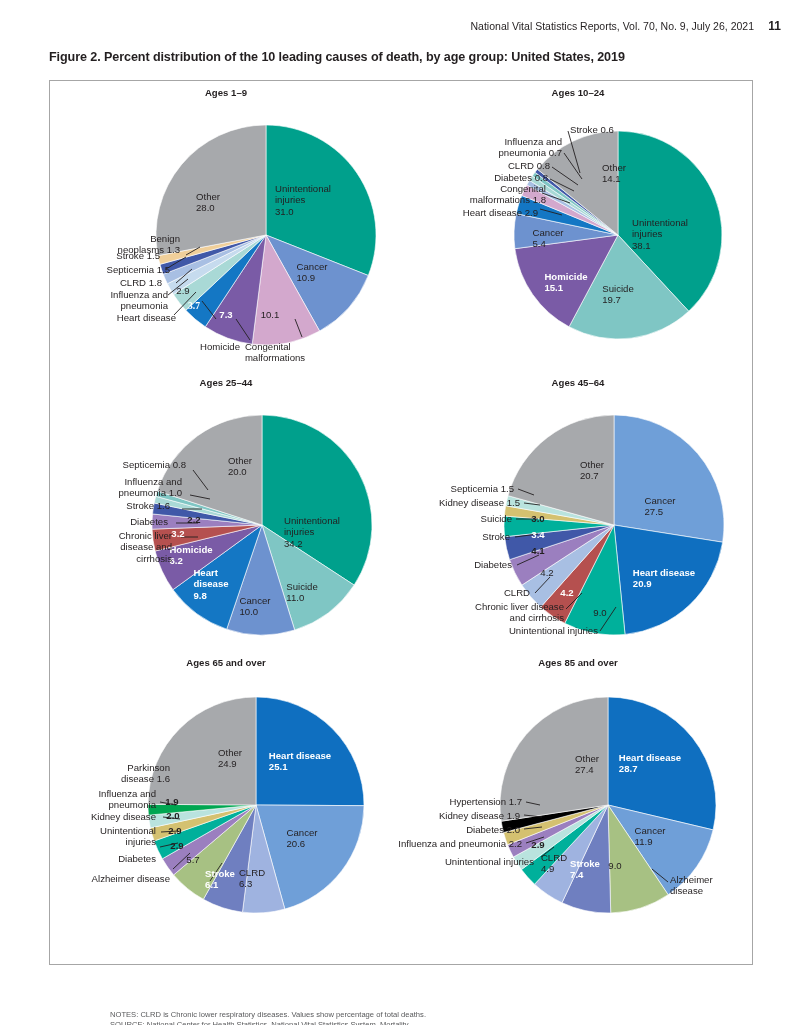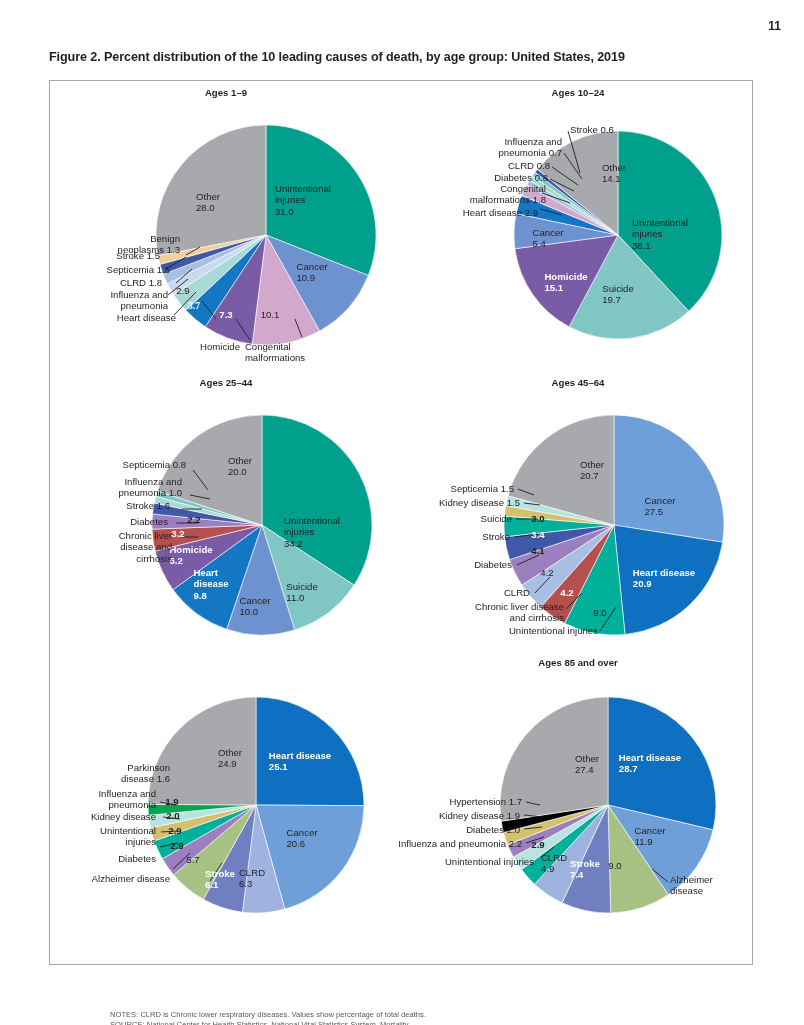--- a/index.html
+++ b/index.html
@@ -56,20 +56,21 @@
   .notes{
     position:absolute;left:60px;top:929px;
     font-size:7.6px;color:#58595b;line-height:9.6px;white-space:pre-line;
   }
 </style>
 </head>
 <body>
 
 <div class="page">
 
+  <div class="running-head">National Vital Statistics Reports, Vol. 70, No. 9, July 26, 2021</div>
   <div class="page-number">11</div>
   <div class="fig-title">Figure 2. Percent distribution of the 10 leading causes of death, by age group: United States, 2019</div>
 
   <div class="frame">
 
     <div class="panel" style="left:0px;top:6px;width:352px;height:290px;">
       <div class="panel-title">Ages 1–9</div>
       <svg class="leaders" width="352" height="290">
         <g id="pie1">
             <path d="M 216 148 L 216 38 A 110 110 0 0 1 318.27541344770765 188.49370079531457 Z" fill="#00a08c" stroke="#ffffff" stroke-width="0.6"></path>
@@ -259,20 +260,21 @@
       <div class="lbl r" style="left:108px;top:154px;">Stroke</div>
       <div class="lbl c bold" style="left:136px;top:136px;">3.0</div>
       <div class="lbl r" style="left:110px;top:136px;">Suicide</div>
       <div class="lbl r" style="left:118px;top:120px;">Kidney disease 1.5</div>
       <div class="lbl r" style="left:112px;top:106px;">Septicemia 1.5</div>
       <div class="lbl c" style="left:190px;top:82px;">Other
 20.7</div>
     </div>
 
     <div class="panel" style="left:0px;top:576px;width:352px;height:270px;">
+      <div class="panel-title">Ages 65 and over</div>
       <svg class="leaders" width="352" height="270">
         <g id="pie5">
             <path d="M 206 148 L 206 40 A 108 108 0 0 1 313.9978681724628 148.67857954828037 Z" fill="#0f6fc0" stroke="#ffffff" stroke-width="0.6"></path>
             <path d="M 206 148 L 313.9978681724628 148.67857954828037 A 108 108 0 0 1 234.82541484660058 252.08215725532105 Z" fill="#6f9fd8" stroke="#ffffff" stroke-width="0.6"></path>
             <path d="M 206 148 L 234.82541484660058 252.08215725532105 A 108 108 0 0 1 192.46401077505513 255.14838774196363 Z" fill="#9fb3e0" stroke="#ffffff" stroke-width="0.6"></path>
             <path d="M 206 148 L 192.46401077505513 255.14838774196363 A 108 108 0 0 1 153.3769864216641 242.31234511947136 Z" fill="#6f7fc0" stroke="#ffffff" stroke-width="0.6"></path>
             <path d="M 206 148 L 153.3769864216641 242.31234511947136 A 108 108 0 0 1 123.65620881076363 217.88204384949998 Z" fill="#a7c183" stroke="#ffffff" stroke-width="0.6"></path>
             <path d="M 206 148 L 123.65620881076363 217.88204384949998 A 108 108 0 0 1 112.35636427423505 201.80399137666498 Z" fill="#9b7fbf" stroke="#ffffff" stroke-width="0.6"></path>
             <path d="M 206 148 L 112.35636427423505 201.80399137666498 A 108 108 0 0 1 104.15702212357061 183.9445108084825 Z" fill="#00b09b" stroke="#ffffff" stroke-width="0.6"></path>
             <path d="M 206 148 L 104.15702212357061 183.9445108084825 A 108 108 0 0 1 100.4550426546351 170.89676787158183 Z" fill="#d4c170" stroke="#ffffff" stroke-width="0.6"></path>

